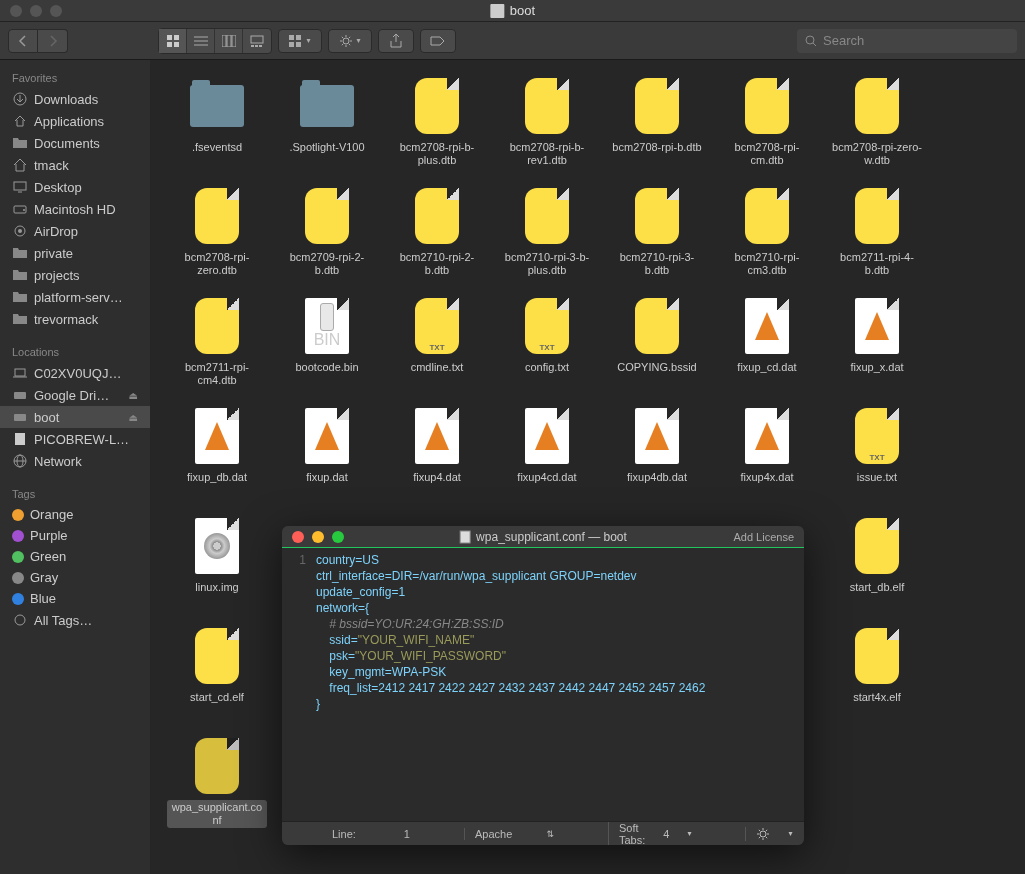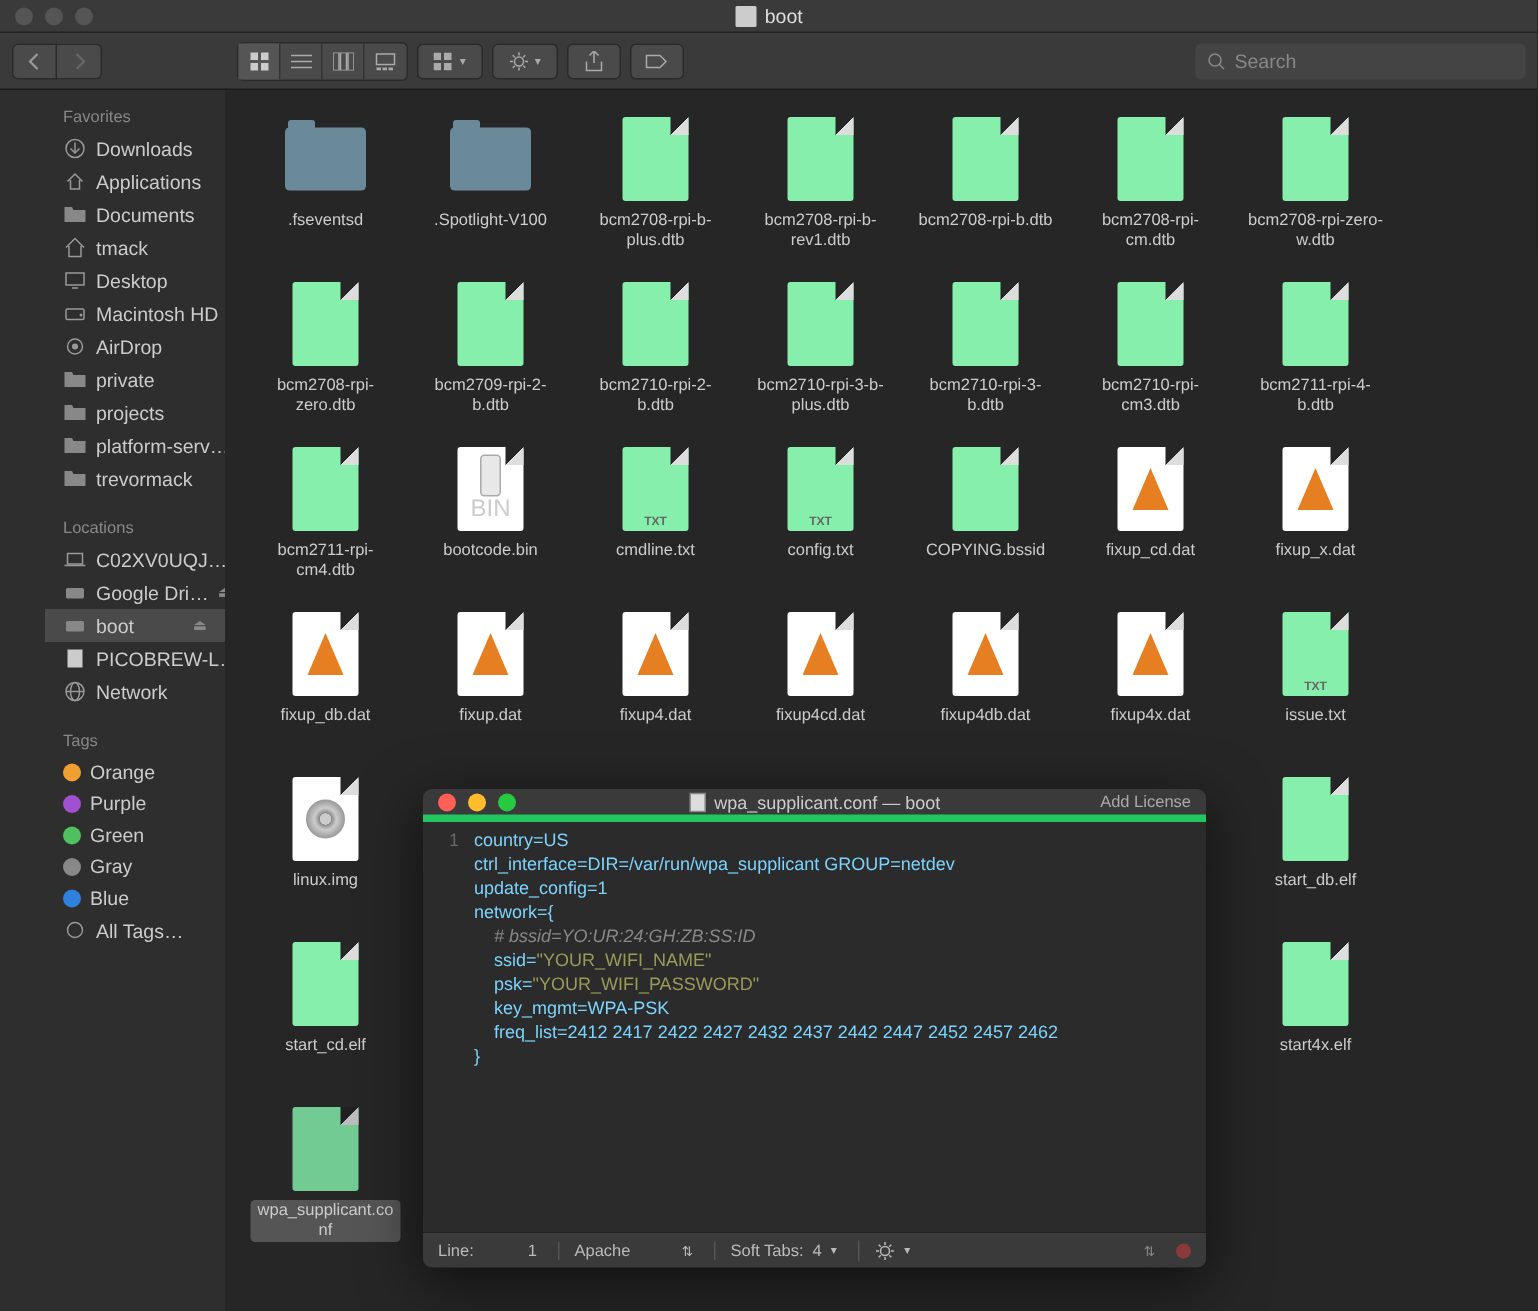--- a/index.html
+++ b/index.html
@@ -25,67 +25,67 @@
 .view-group, .btn-group { display: flex; background: #4a4a4a; border-radius: 4px; border: 1px solid #2a2a2a; }
 .view-btn, .tb-btn { width: 28px; height: 24px; display: flex; align-items: center; justify-content: center; color: #aaa; border-right: 1px solid #333; }
 .view-btn:last-child, .tb-btn:last-child { border-right: none; }
 .view-btn.active { background: #555; }
 .tb-single { width: 36px; height: 24px; background: #4a4a4a; border-radius: 4px; border: 1px solid #2a2a2a; display: flex; align-items: center; justify-content: center; color: #aaa; }
 .toolbar-flex { flex: 1; }
 .search-box { width: 220px; height: 24px; background: #444; border-radius: 4px; display: flex; align-items: center; padding: 0 8px; color: #888; font-size: 13px; gap: 6px; }
 
 
 .sidebar { position: absolute; top: 60px; left: 0; width: 150px; height: 814px; background: #2e2e2e; padding: 8px 0; font-size: 13px; overflow: hidden; }
-.sb-section { margin-bottom: 12px; padding-left: 30px; }
+.sb-section { margin-bottom: 12px; }
 .sb-header { color: #888; font-size: 11px; padding: 4px 12px; font-weight: 500; }
 .sb-item { display: flex; align-items: center; padding: 3px 12px; color: #ccc; gap: 6px; white-space: nowrap; overflow: hidden; }
 .sb-item.selected { background: #4a4a4a; }
 .sb-icon { width: 16px; height: 16px; flex-shrink: 0; display: flex; align-items: center; justify-content: center; color: #999; }
 .sb-eject { margin-left: auto; color: #888; font-size: 10px; }
 .tag-dot { width: 12px; height: 12px; border-radius: 50%; }
 
 
 .content { position: absolute; top: 60px; left: 150px; right: 0; bottom: 0; background: #262626; overflow: auto; padding: 12px; }
 .file-grid { display: flex; flex-wrap: wrap; gap: 0; }
 .file-item { width: 110px; height: 110px; display: flex; flex-direction: column; align-items: center; justify-content: flex-start; padding-top: 4px; }
 .file-icon { width: 60px; height: 60px; display: flex; align-items: center; justify-content: center; position: relative; margin-bottom: 4px; }
 .file-name { font-size: 11px; color: #ccc; text-align: center; line-height: 1.2; max-width: 100px; word-wrap: break-word; padding: 1px 3px; border-radius: 3px; }
 .file-item.selected .file-name { background: #555; }
 .file-item.selected .file-icon { filter: brightness(0.85); }
 
 .icon-folder { width: 54px; height: 42px; background: #6a8a9a; border-radius: 3px; position: relative; }
 .icon-folder::before { content: ""; position: absolute; top: -5px; left: 2px; width: 18px; height: 6px; background: #6a8a9a; border-radius: 2px 2px 0 0; }
-.icon-file { width: 44px; height: 56px; background: #86efac; border-radius: 2px; position: relative; }
+.icon-file { width: 44px; height: 56px; background: #fde047; border-radius: 12px; position: relative; }
 .icon-file::after { content: ""; position: absolute; top: 0; right: 0; width: 12px; height: 12px; background: linear-gradient(135deg, #262626 50%, #ddd 50%); }
 .icon-file .badge { position: absolute; bottom: 2px; left: 50%; transform: translateX(-50%); font-size: 8px; color: #666; font-weight: bold; }
 .icon-vlc { width: 44px; height: 56px; background: #fff; border-radius: 2px; position: relative; display: flex; align-items: center; justify-content: center; }
 .icon-vlc::after { content: ""; position: absolute; top: 0; right: 0; width: 12px; height: 12px; background: linear-gradient(135deg, #262626 50%, #ddd 50%); }
 .cone { width: 0; height: 0; border-left: 12px solid transparent; border-right: 12px solid transparent; border-bottom: 28px solid #e67e22; position: relative; }
 .icon-disk { width: 44px; height: 56px; background: #fff; border-radius: 2px; position: relative; display: flex; align-items: center; justify-content: center; }
 .icon-disk::after { content: ""; position: absolute; top: 0; right: 0; width: 12px; height: 12px; background: linear-gradient(135deg, #262626 50%, #ddd 50%); }
 .disk { width: 26px; height: 26px; border-radius: 50%; background: radial-gradient(circle, #ccc 20%, #888 21%, #ccc 40%, #999 70%); }
 .icon-bin { width: 44px; height: 56px; background: #fff; border-radius: 2px; position: relative; display: flex; flex-direction: column; align-items: center; justify-content: center; }
 .icon-bin::after { content: ""; position: absolute; top: 0; right: 0; width: 12px; height: 12px; background: linear-gradient(135deg, #262626 50%, #ddd 50%); }
 .bin-body { width: 14px; height: 28px; background: #e8e8e8; border: 1px solid #aaa; border-radius: 3px; }
 
 
 .editor { position: absolute; top: 526px; left: 282px; width: 522px; height: 319px; background: #2b2b2b; border-radius: 6px; box-shadow: 0 10px 40px rgba(0,0,0,0.6); overflow: hidden; display: flex; flex-direction: column; }
-.editor-titlebar { height: 22px; background: #3a3a3a; display: flex; align-items: center; position: relative; border-bottom: 5px solid #22c55e; }
+.editor-titlebar { height: 22px; background: #3a3a3a; display: flex; align-items: center; position: relative; border-bottom: 1px solid #22c55e; }
 .editor-traffic { display: flex; gap: 8px; padding-left: 10px; }
 .tl-red { background: #ff5f56; } .tl-yellow { background: #ffbd2e; } .tl-green { background: #27c93f; }
 .editor-title { position: absolute; left: 50%; transform: translateX(-50%); font-size: 12px; color: #ccc; display: flex; align-items: center; gap: 5px; }
 .editor-license { position: absolute; right: 10px; font-size: 11px; color: #aaa; }
 .editor-body { flex: 1; display: flex; background: #2b2b2b; font-family: Menlo, Monaco, monospace; font-size: 12px; }
 .gutter { width: 30px; background: #2b2b2b; color: #666; text-align: right; padding: 4px 6px 0 0; line-height: 16px; }
 .code { flex: 1; padding: 4px 0 0 4px; color: #ddd; line-height: 16px; white-space: pre; overflow: hidden; }
 .code .kw { color: #7dd3fc; }
 .code .str { color: #9a9a5a; }
 .code .cm { color: #888; font-style: italic; }
 .editor-status { height: 24px; background: #3a3a3a; border-top: 1px solid #222; display: flex; align-items: center; padding: 0 10px; font-size: 11px; color: #bbb; gap: 14px; }
-.status-item { display: flex; align-items: center; gap: 6px; }
+.status-item { display: flex; align-items: center; gap: 18px; margin-left: 40px; }
 .status-dot { width: 10px; height: 10px; border-radius: 50%; background: #8a3a3a; margin-left: auto; }
 .caret { font-size: 8px; }
 
 svg { display: block; }
 </style>
 </head>
 <body>
 
 <div class="finder">
 

